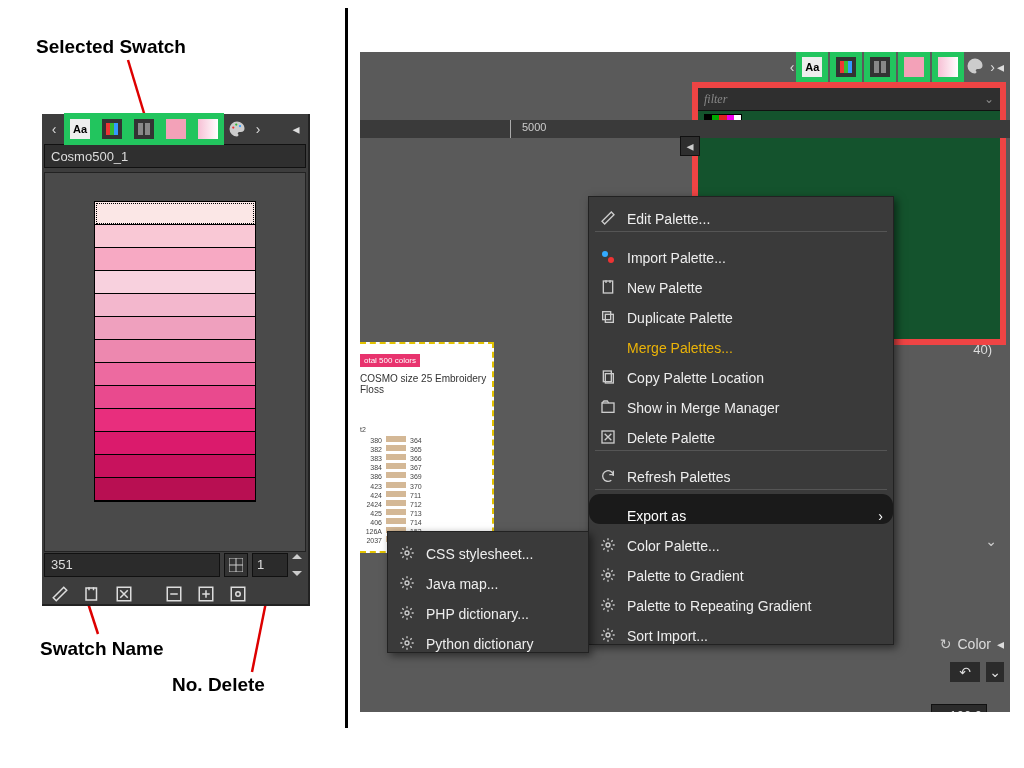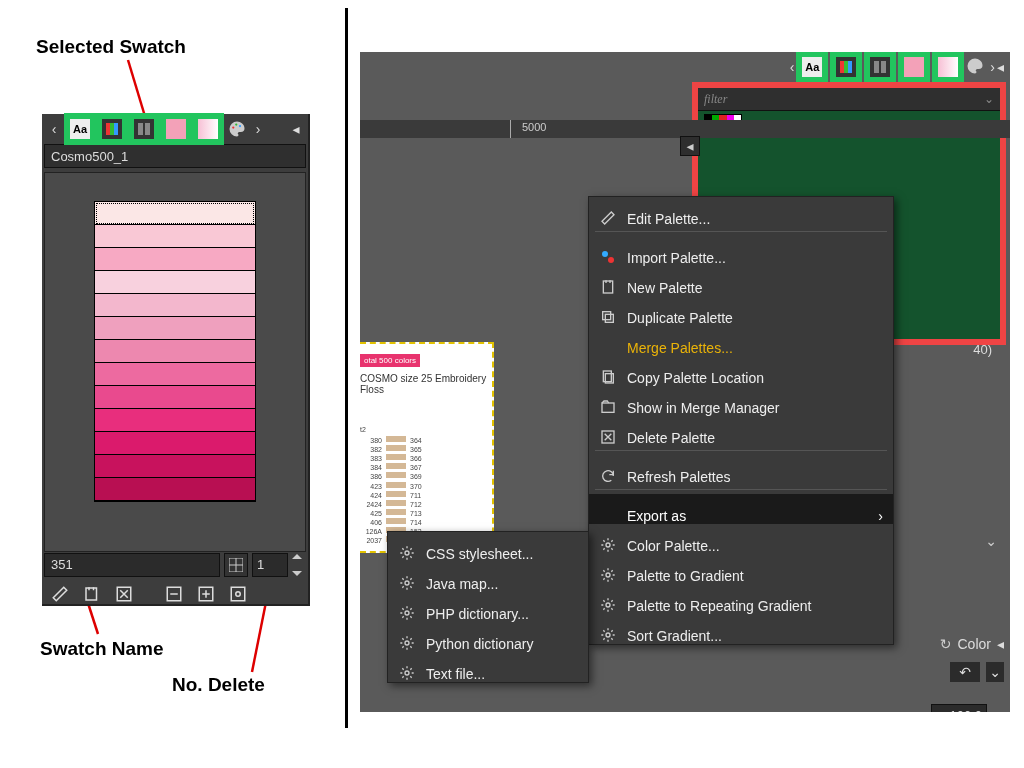--- a/index.html
+++ b/index.html
@@ -47,21 +47,21 @@
   .sidefilter{height:22px;background:#2f2f2f;border-bottom:1px solid #111;color:#888;font-style:italic;font-size:12px;display:flex;align-items:center;padding:0 6px;justify-content:space-between;}
   .palentry{height:28px;display:flex;align-items:center;gap:8px;padding:0 6px;color:#ddd;font-size:13px;}
   .palentry.selected{background:#2a2a2a;}
   .palentry .thumb{width:36px;height:20px;border:1px solid #000;}
 
   
   .ctxmenu{position:absolute;left:588px;top:196px;width:304px;background:#3a3a3a;border:1px solid #222;box-shadow:3px 3px 8px rgba(0,0,0,.5);color:#eee;font-size:14px;}
   .ctxitem{height:30px;display:flex;align-items:flex-end;gap:10px;padding:0 10px 0 10px;cursor:pointer;}
   .ctxitem.disabled{color:#eab308;cursor:default;}
   .ctxitem .mi{width:18px;height:18px;display:flex;align-items:center;justify-content:center;color:#ccc;flex-shrink:0;}
-  .ctxitem.highlight{background:#1a1a1a;color:#fff;}
+  .ctxitem.highlight{background:#1a1a1a;color:#fff;border-radius:11px;}
   .ctxsep{height:1px;background:#555;margin:4px 6px;}
   .submenu{position:absolute;left:387px;top:531px;width:200px;background:#3a3a3a;border:1px solid #222;box-shadow:3px 3px 8px rgba(0,0,0,.5);color:#eee;font-size:14px;}
 
   .right-lowerbar{position:absolute;right:6px;top:579px;width:300px;height:26px;display:flex;align-items:center;justify-content:flex-end;gap:6px;color:#ddd;}
   .right-zoombar{position:absolute;right:6px;top:650px;width:300px;height:26px;display:flex;align-items:center;justify-content:flex-end;gap:6px;color:#ddd;font-size:13px;}
   .zfield{width:50px;height:20px;background:#2b2b2b;border:1px solid #111;color:#ddd;display:flex;align-items:center;justify-content:flex-end;padding-right:4px;}
   svg.redarrow{position:absolute;overflow:visible;}
 </style>
 </head>
 <body>
@@ -446,21 +446,21 @@
         </span>
         <span>Palette to Repeating Gradient</span>
       </div>
       <div class="ctxitem">
         <span class="mi">
           <svg width="16" height="16" viewBox="0 0 24 24" fill="none" stroke="#ccc" stroke-width="2">
             <circle cx="12" cy="12" r="3"></circle>
             <path d="M12 2v3M12 19v3M2 12h3M19 12h3M5 5l2 2M17 17l2 2M19 5l-2 2M5 19l2-2"></path>
           </svg>
         </span>
-        <span>Sort Gradient...</span>
+        <span>Sort Import...</span>
       </div>
     </div>
   <div class="submenu" id="submenu">
       <div class="ctxitem">
         <span class="mi">
           <svg width="16" height="16" viewBox="0 0 24 24" fill="none" stroke="#ccc" stroke-width="2">
             <circle cx="12" cy="12" r="3"></circle>
             <path d="M12 2v3M12 19v3M2 12h3M19 12h3M5 5l2 2M17 17l2 2M19 5l-2 2M5 19l2-2"></path>
           </svg>
         </span>
@@ -486,24 +486,15 @@
       </div>
       <div class="ctxitem">
         <span class="mi">
           <svg width="16" height="16" viewBox="0 0 24 24" fill="none" stroke="#ccc" stroke-width="2">
             <circle cx="12" cy="12" r="3"></circle>
             <path d="M12 2v3M12 19v3M2 12h3M19 12h3M5 5l2 2M17 17l2 2M19 5l-2 2M5 19l2-2"></path>
           </svg>
         </span>
         <span>Python dictionary</span>
       </div>
-      <div class="ctxitem">
-        <span class="mi">
-          <svg width="16" height="16" viewBox="0 0 24 24" fill="none" stroke="#ccc" stroke-width="2">
-            <circle cx="12" cy="12" r="3"></circle>
-            <path d="M12 2v3M12 19v3M2 12h3M19 12h3M5 5l2 2M17 17l2 2M19 5l-2 2M5 19l2-2"></path>
-          </svg>
-        </span>
-        <span>Text file...</span>
-      </div>
     </div>
 
 </div>
 
 </body></html>

